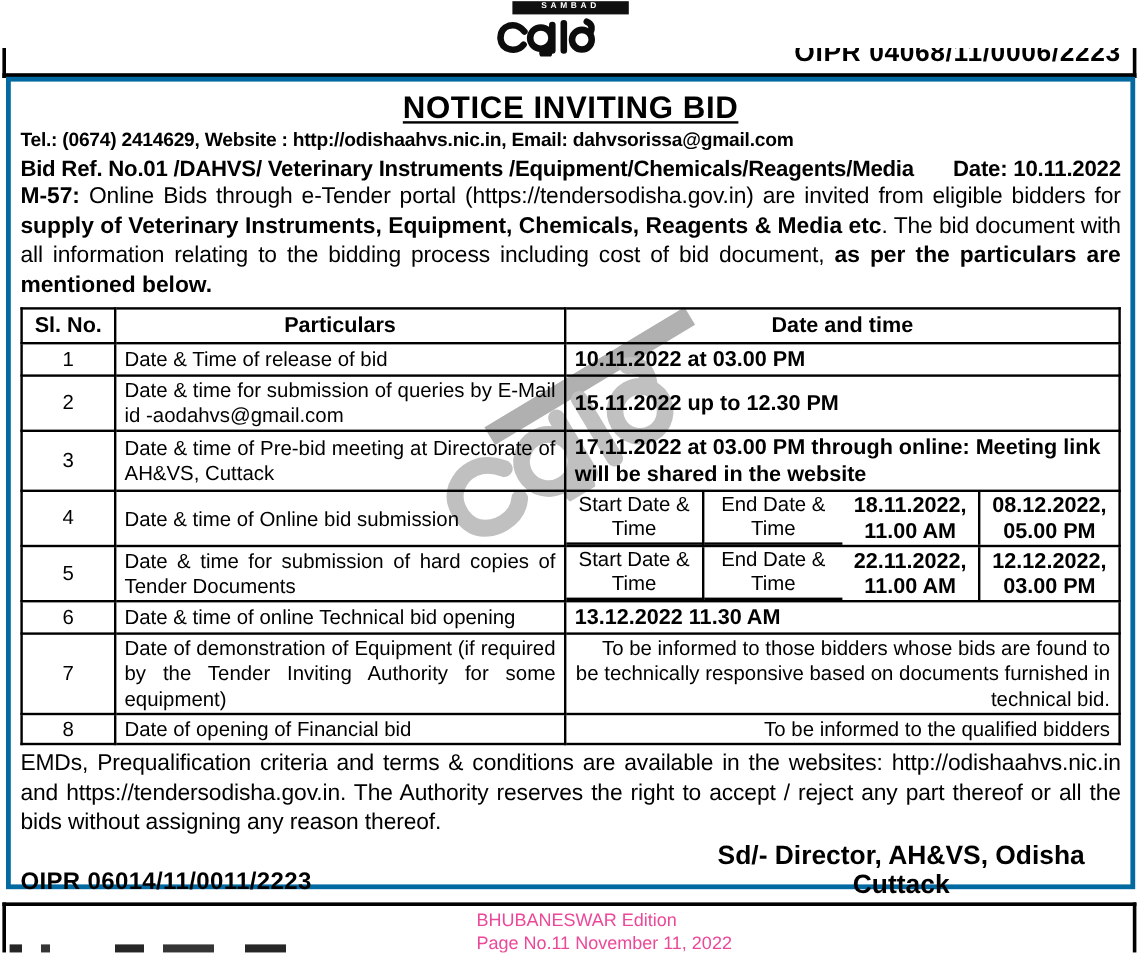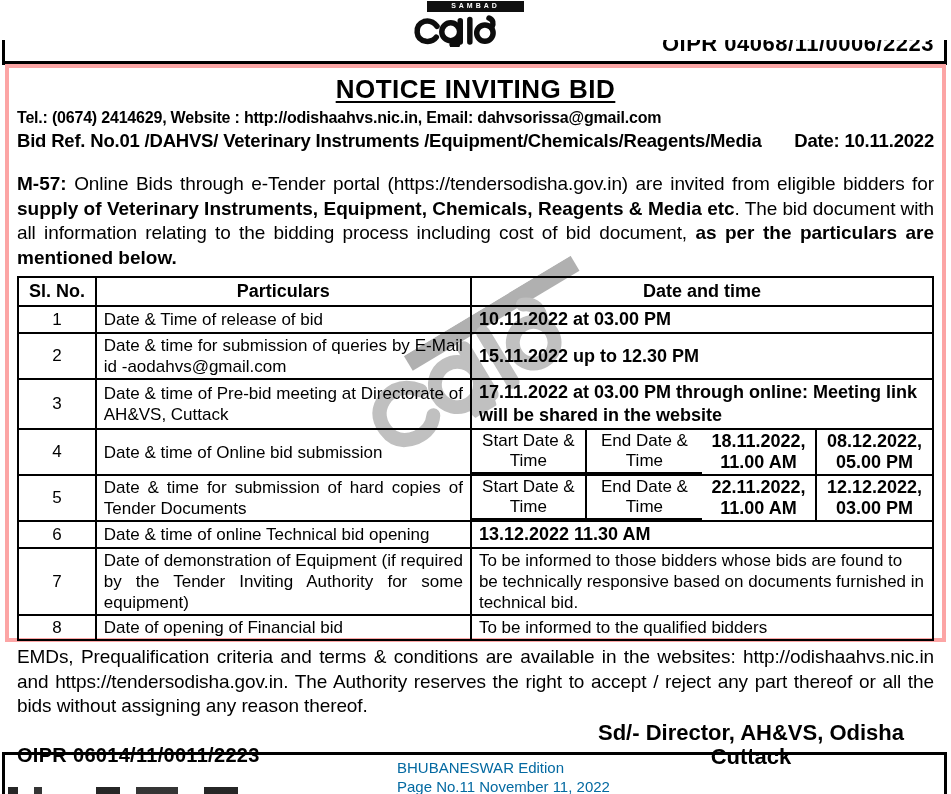--- a/index.html
+++ b/index.html
@@ -20,57 +20,57 @@
     border-left:3px solid #000; border-right:3px solid #000; border-bottom:4px solid #000;
     overflow:hidden; z-index:2;
   }
   .prev-oipr { position:absolute; right:10px; top:-9px; font-weight:bold; font-size:22px; letter-spacing:.5px; }
 
   
   .watermark { position:absolute; left:345px; top:300px; width:330px; transform:rotate(-31deg); opacity:.62; z-index:1; }
 
   
   .notice-box {
-    position:absolute; left:5px; right:5px; top:64px; height:578px;
-    border:4px solid #fca5a5; padding:4px 8px 0; z-index:2; background:transparent;
+    position:absolute; left:5px; right:5px; top:64px; height:677px;
+    border:4px solid #0369a1; padding:4px 8px 0; z-index:2; background:transparent;
   }
   .notice-title { text-align:center; font-size:26px; font-weight:bold; letter-spacing:.5px; margin:2px 0 4px; }
   .notice-title span { text-decoration:underline; text-underline-offset:3px; }
   .contact-line { font-weight:bold; font-size:16px; white-space:nowrap; letter-spacing:-.2px; margin-bottom:3px; }
-  .bidref-line { display:flex; justify-content:space-between; font-weight:bold; font-size:18.5px; letter-spacing:-.2px; margin-bottom:20px; }
+  .bidref-line { display:flex; justify-content:space-between; font-weight:bold; font-size:18.5px; letter-spacing:-.2px; margin-bottom:0; }
   .intro { font-size:19px; line-height:24.5px; text-align:justify; letter-spacing:-.1px; }
   .intro b { letter-spacing:0; }
 
   
   table.bid-table { width:100%; border-collapse:collapse; margin-top:6px; font-size:17px; }
   .bid-table th, .bid-table td { border:2px solid #000; padding:1px 7px; vertical-align:middle; }
   .bid-table th { font-size:18px; text-align:center; padding:3px 6px; }
   .col-sl { width:8.5%; } .col-part { width:41%; } .col-date { width:50.5%;border-radius:13px; }
   .cell-sl { text-align:center; }
   .cell-part { text-align:justify; line-height:21px;margin-left:24px; }
   .cell-date { font-weight:bold; font-size:18px; line-height:23px; }
-  .cell-date.plain { font-weight:normal; font-size:17px; line-height:21px; }
+  .cell-date.plain { font-weight:normal; font-size:17px; line-height:21px;text-align:right; }
   td.subcell { padding:0; }
   .subgrid { display:grid; grid-template-columns:1fr 1fr 1fr 1fr; }
   .subgrid > div { padding:1px 6px; text-align:center; }
   .sub-h { border-bottom:2px solid #000; font-size:17px; }
   .sub-h.first, .sub-v.first { border-right:2px solid #000; }
   .sub-v { font-weight:bold; font-size:18px; }
 
   
   .footer-text { font-size:19px; line-height:24.5px; text-align:justify; letter-spacing:-.1px; margin-top:4px; }
   .signoff-row { display:flex; justify-content:space-between; align-items:flex-end; margin-top:2px; }
   .oipr-bottom { font-weight:bold; font-size:20px; letter-spacing:.3px; padding-bottom:2px; }
   .signature { text-align:center; font-weight:bold; font-size:22px; line-height:24px; margin-right:30px; }
 
   
   .edition-box {
     position:absolute; left:2px; right:4px; top:752px; height:42px;
     border-top:3px solid #000; border-left:3px solid #000; border-right:3px solid #000;
-    padding:3px 0 0 392px; font-size:15px; color:#0369a1; line-height:19px; z-index:2;
+    padding:3px 0 0 392px; font-size:15px; color:#ec4899; line-height:19px; z-index:2;
   }
 
   
   .cutoff-fragment {
     position:absolute; left:8px; top:787px; width:310px; height:7px; opacity:.85; z-index:2;
     background:linear-gradient(90deg,#000 0 10px,transparent 10px 26px,#111 26px 34px,transparent 34px 88px,
       #000 88px 112px,transparent 112px 128px,#111 128px 170px,transparent 170px 196px,#000 196px 230px,transparent 230px);
   }
 
   .logo-stroke { fill:none; stroke:#0d0d0d; stroke-width:8; stroke-linecap:round; }

